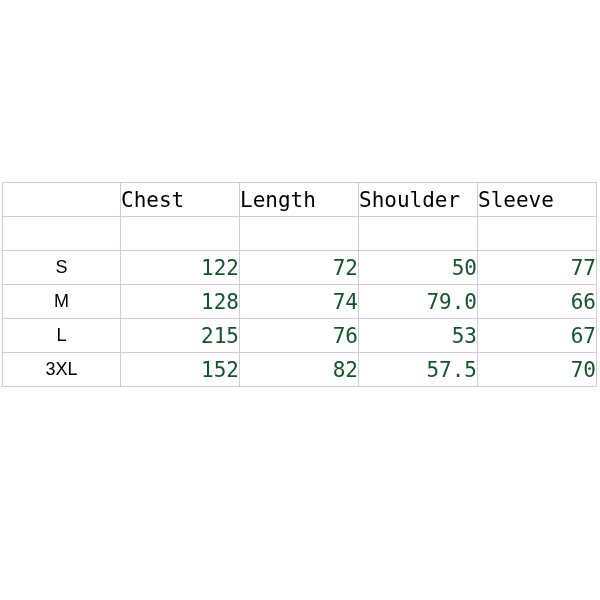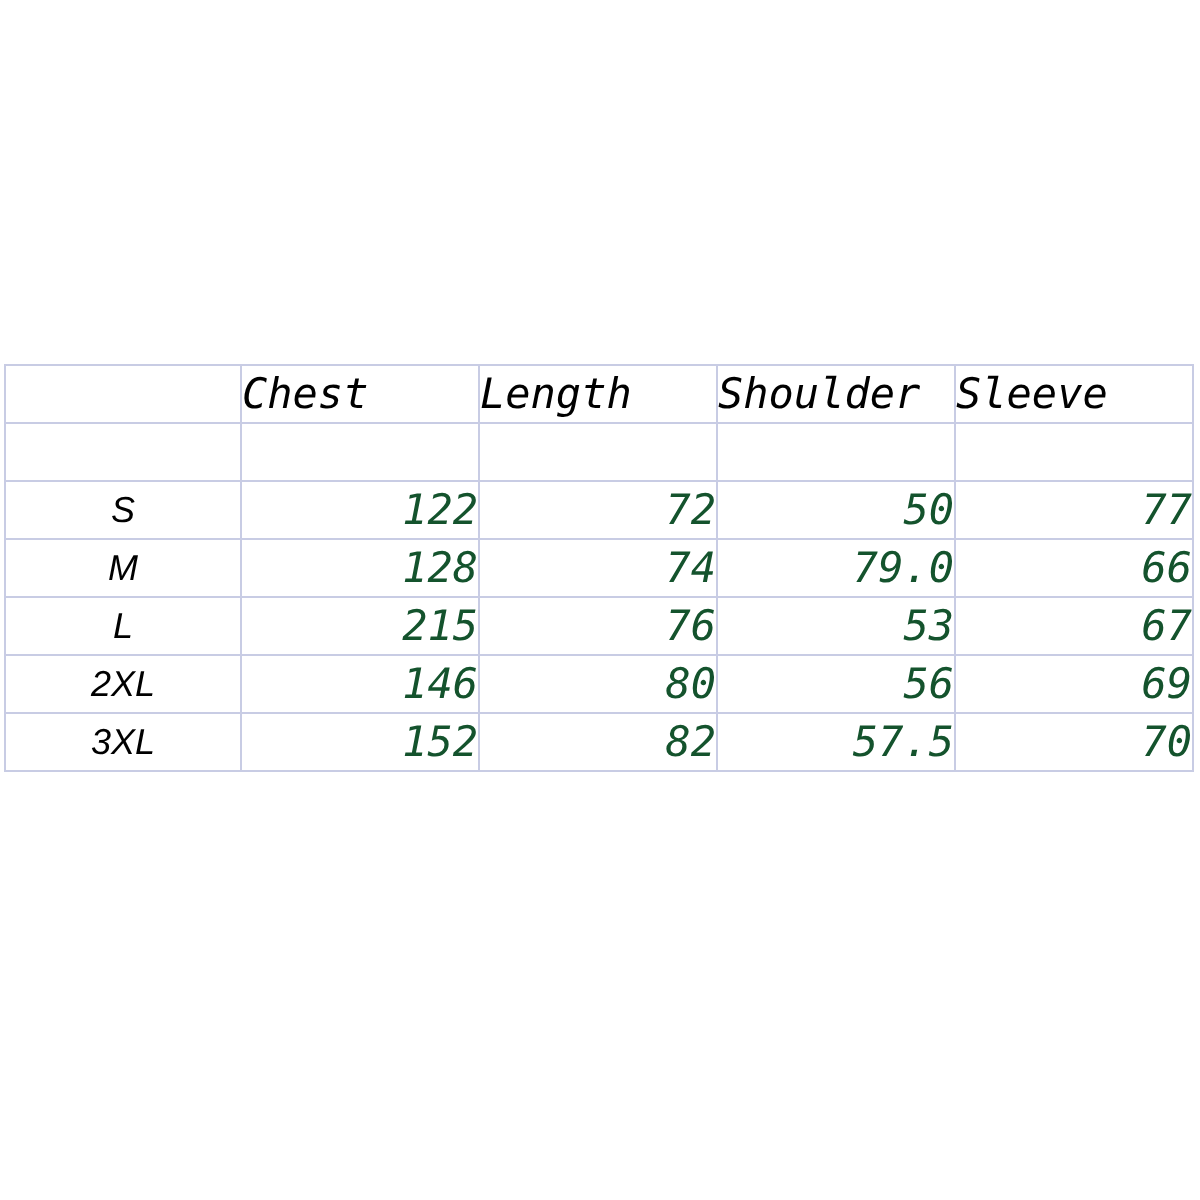--- a/index.html
+++ b/index.html
@@ -28,25 +28,24 @@
     width: 595px;
     background: #ffffff;
   }
 
   table.size-chart col.c-size    { width: 118px; }
   table.size-chart col.c-data    { width: 119px; }
 
   table.size-chart td,
   table.size-chart th {
     border: 1px solid #c8cce4;
-    height: 29px;
+    height: 34px;
     padding: 0;
     box-sizing: border-box;
     background: #ffffff;
-    font-style: italic;
   }
 
   
   .hdr-blank {
     border-color: #c8cce4;
   }
   .hdr-cell {
     font-family: "DejaVu Sans Mono", "Liberation Mono", monospace;
     font-size: 21px;
     font-weight: 400;
@@ -128,27 +127,20 @@
 
       <tr>
         <td class="size-cell">L</td>
         <td class="val-cell">215</td>
         <td class="val-cell">76</td>
         <td class="val-cell">53</td>
         <td class="val-cell">67</td>
       </tr>
 
 
-      <tr>
-        <td class="size-cell">2XL</td>
-        <td class="val-cell">146</td>
-        <td class="val-cell">80</td>
-        <td class="val-cell">56</td>
-        <td class="val-cell">69</td>
-      </tr>
 
       <tr>
         <td class="size-cell">3XL</td>
         <td class="val-cell">152</td>
         <td class="val-cell">82</td>
         <td class="val-cell">57.5</td>
         <td class="val-cell">70</td>
       </tr>
     </tbody>
   </table>

